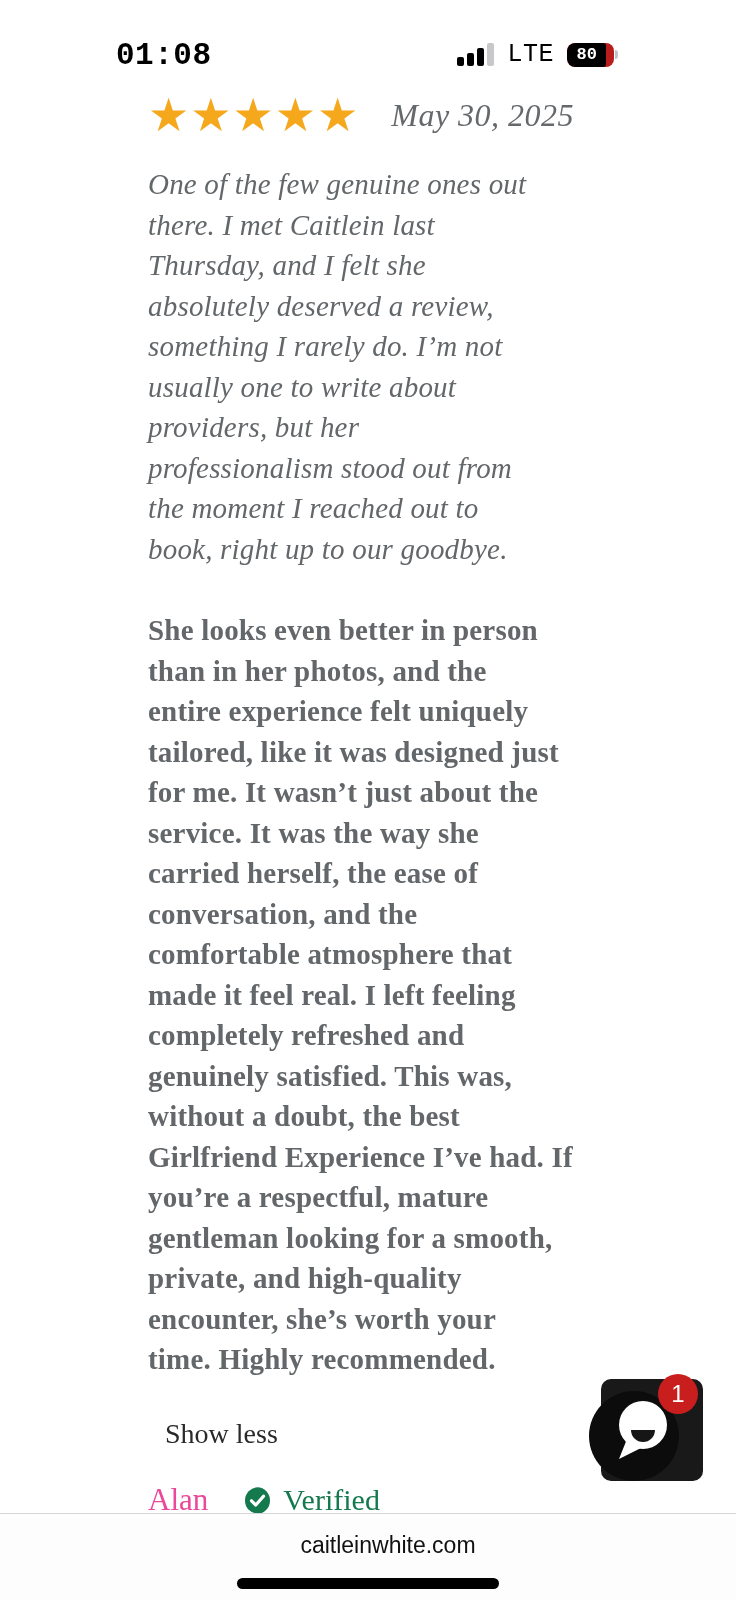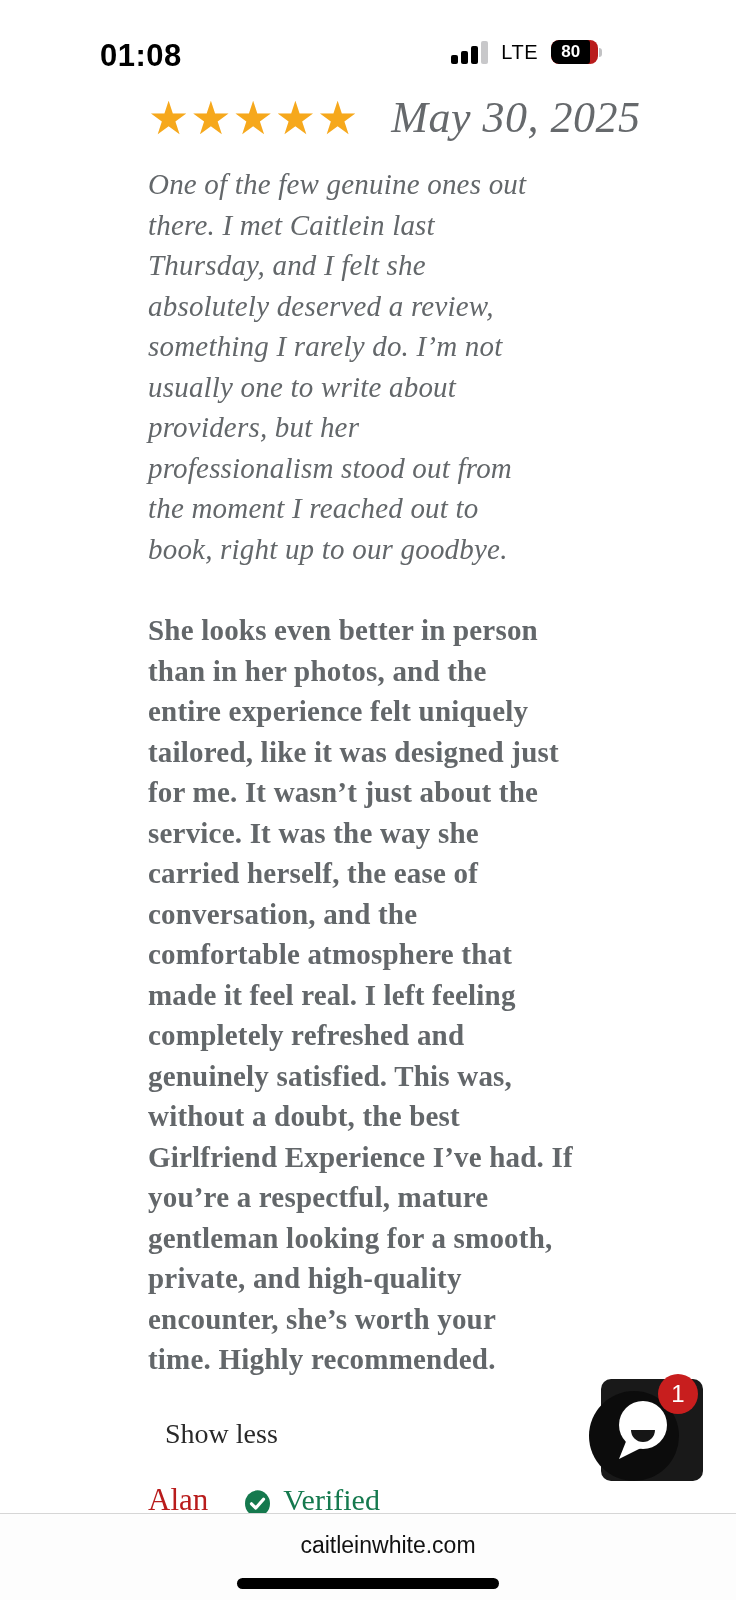--- a/index.html
+++ b/index.html
@@ -6,38 +6,38 @@
   html, body { width: 736px; height: 1600px; }
   body {
     position: relative;
     background: #ffffff;
     font-family: "Liberation Serif", serif;
     overflow: hidden;
   }
 
   
   .status-bar {
-    position: absolute; top: 0; left: 0; width: 668px; height: 80px;
-    font-family: Liberation Sans, sans-serif;
+    position: absolute; top: 0; left: 16px; width: 668px; height: 80px;
+    font-family: Liberation Mono, monospace;
   }
   .status-time {
     position: absolute; left: 100px; top: 38px;
     font-size: 31px; font-weight: 700; color: #000; letter-spacing: 0.5px;
   }
   .status-right {
     position: absolute; right: 66px; top: 40px;
     display: flex; align-items: center; gap: 13px;
   }
   .signal { display: flex; align-items: flex-end; gap: 3px; height: 23px; }
   .signal .bar { width: 7px; background: #000; border-radius: 2px; }
   .signal .b1 { height: 9px; }
   .signal .b2 { height: 13px; }
   .signal .b3 { height: 18px; }
   .signal .b4 { height: 23px; background: #c8c8ca; }
-  .network { font-size: 20px; color: #000; letter-spacing: 0.5px; }
+  .network { font-size: 25px; color: #000; letter-spacing: 0.5px; }
   .battery-wrap { display: flex; align-items: center; }
   .battery {
     position: relative; width: 47px; height: 24px;
     background: #b91c1c; border-radius: 8px; overflow: hidden;
   }
   .battery-fill {
     position: absolute; left: 0; top: 0; bottom: 0; width: 84%;
     background: #000; border-radius: 8px 3px 3px 8px;
   }
   .battery-num {
@@ -52,43 +52,43 @@
 
   
   .rating-row {
     position: absolute; left: 148px; top: 92px;
     display: flex; align-items: center;
   }
   .stars { font-family: "DejaVu Sans", sans-serif; font-size: 46px; line-height: 1; letter-spacing: 1px; }
   .stars span { display: inline-block; }
   .review-date {
     margin-left: 32px; font-style: italic;
-    font-size: 44px; color: #66696c; letter-spacing: 0.5px;
+    font-size: 32px; color: #66696c; letter-spacing: 0.5px;
   }
 
   .review-paragraph {
     position: absolute; left: 148px; width: 560px;
     font-size: 29px; line-height: 40.5px; color: #63676a;
     white-space: pre-line; letter-spacing: 0.2px;
   }
   .p1 { top: 164px; font-style: italic; }
   .p2 { top: 610px; font-weight: bold; }
 
   .show-less {
     position: absolute; left: 165px; top: 1418px;
     font-size: 28px; color: #292929; cursor: pointer;
     background: none; border: none; font-family: "Liberation Serif", serif;
   }
 
   .author-row {
     position: absolute; left: 148px; top: 1482px;
     display: flex; align-items: center;
   }
-  .author-name { font-size: 31px; color: #b91c1c; }
-  .verified-badge { display: flex; align-items: flex-end; margin-left: 36px; }
+  .author-name { font-size: 31px; color: #ec4899; }
+  .verified-badge { display: flex; align-items: center; margin-left: 36px; }
   .verified-icon { width: 27px; height: 27px; display: block; }
   .verified-label { font-size: 30px; margin-left: 12px; }
 
   
   .chat-widget {
     position: absolute; left: 601px; top: 1379px; width: 102px; height: 102px;
     background: #191919; border-radius: 10px; cursor: pointer; border: none;
   }
   .chat-circle {
     position: absolute; left: -12px; top: 12px; width: 90px; height: 90px;

